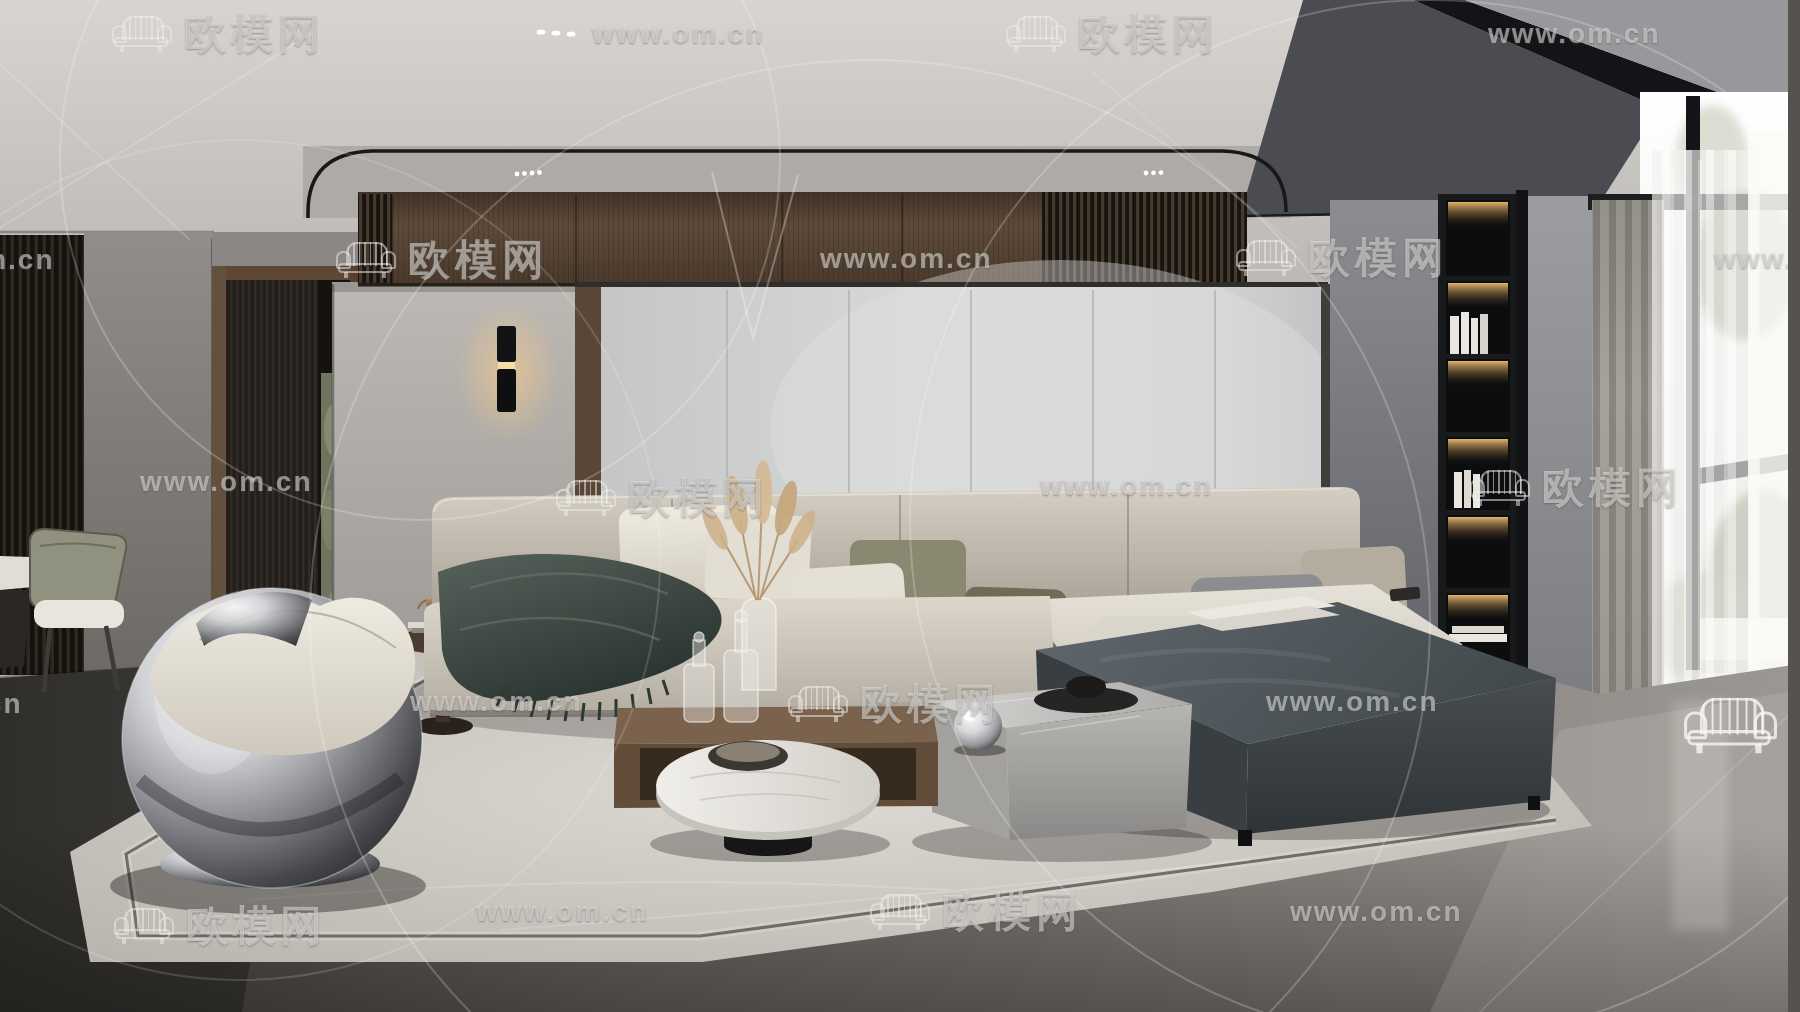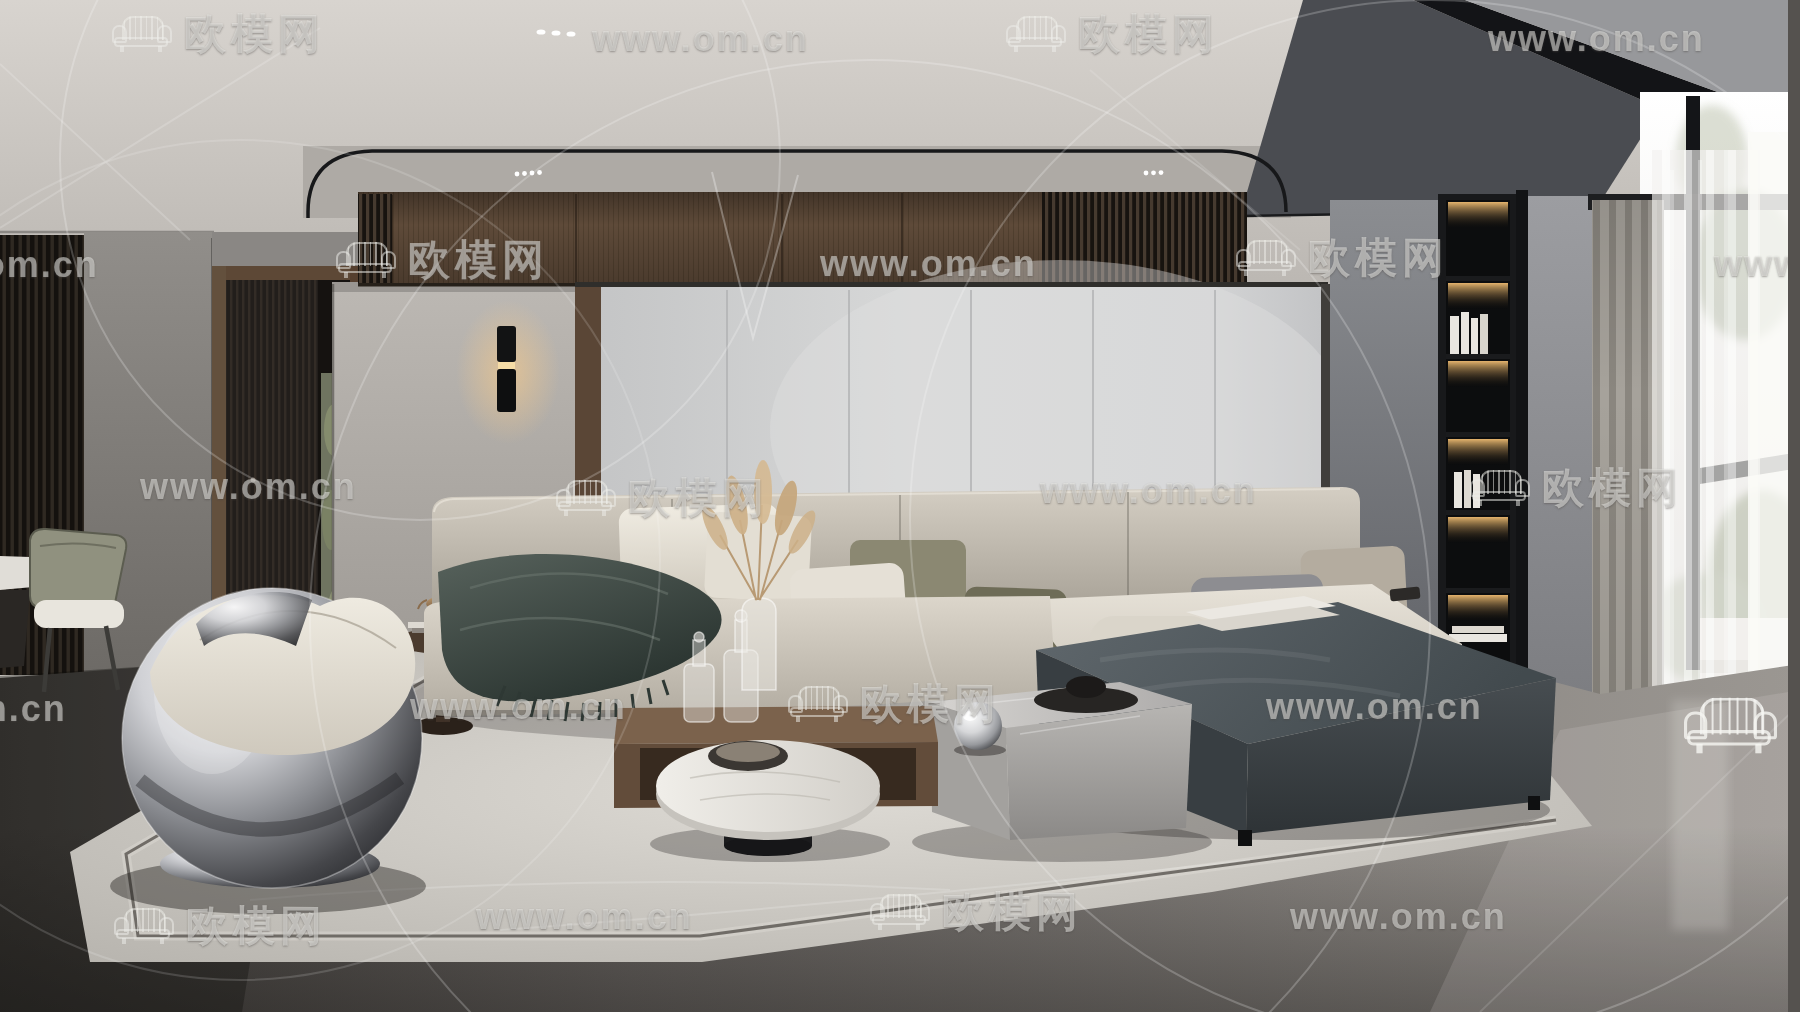--- a/index.html
+++ b/index.html
@@ -9,21 +9,21 @@
   }
   #stage svg.scene{position:absolute;left:0;top:0;}
   
   #wm-layer{position:absolute;inset:0;pointer-events:none;}
   .wm-tile{
     position:absolute;display:flex;align-items:center;white-space:nowrap;
     color:rgba(238,237,233,0.52);font-weight:bold;
     text-shadow:0 1px 2px rgba(75,72,68,0.45);
   }
   .wm-tile .wm-text{font-size:42px;letter-spacing:5px;}
-  .wm-tile .wm-text.wm-url{font-size:36px;letter-spacing:2px;}
+  .wm-tile .wm-text.wm-url{font-size:28px;letter-spacing:2px;}
   .wm-large{color:rgba(246,246,243,0.8);transform:scale(1.55);transform-origin:left top;}
   
   .wm-sofa{position:relative;display:inline-block;width:60px;height:36px;margin-right:12px;}
   .wm-sofa .b{
     position:absolute;left:10px;top:0;width:38px;height:22px;
     border:2.5px solid currentColor;border-bottom:none;border-radius:11px 11px 0 0;
     background:repeating-linear-gradient(90deg,currentColor 0 1.5px,transparent 1.5px 5.5px);
   }
   .wm-sofa .s{position:absolute;left:2px;bottom:5px;width:54px;height:10px;box-sizing:border-box;
     border:2.5px solid currentColor;border-radius:4px;}

